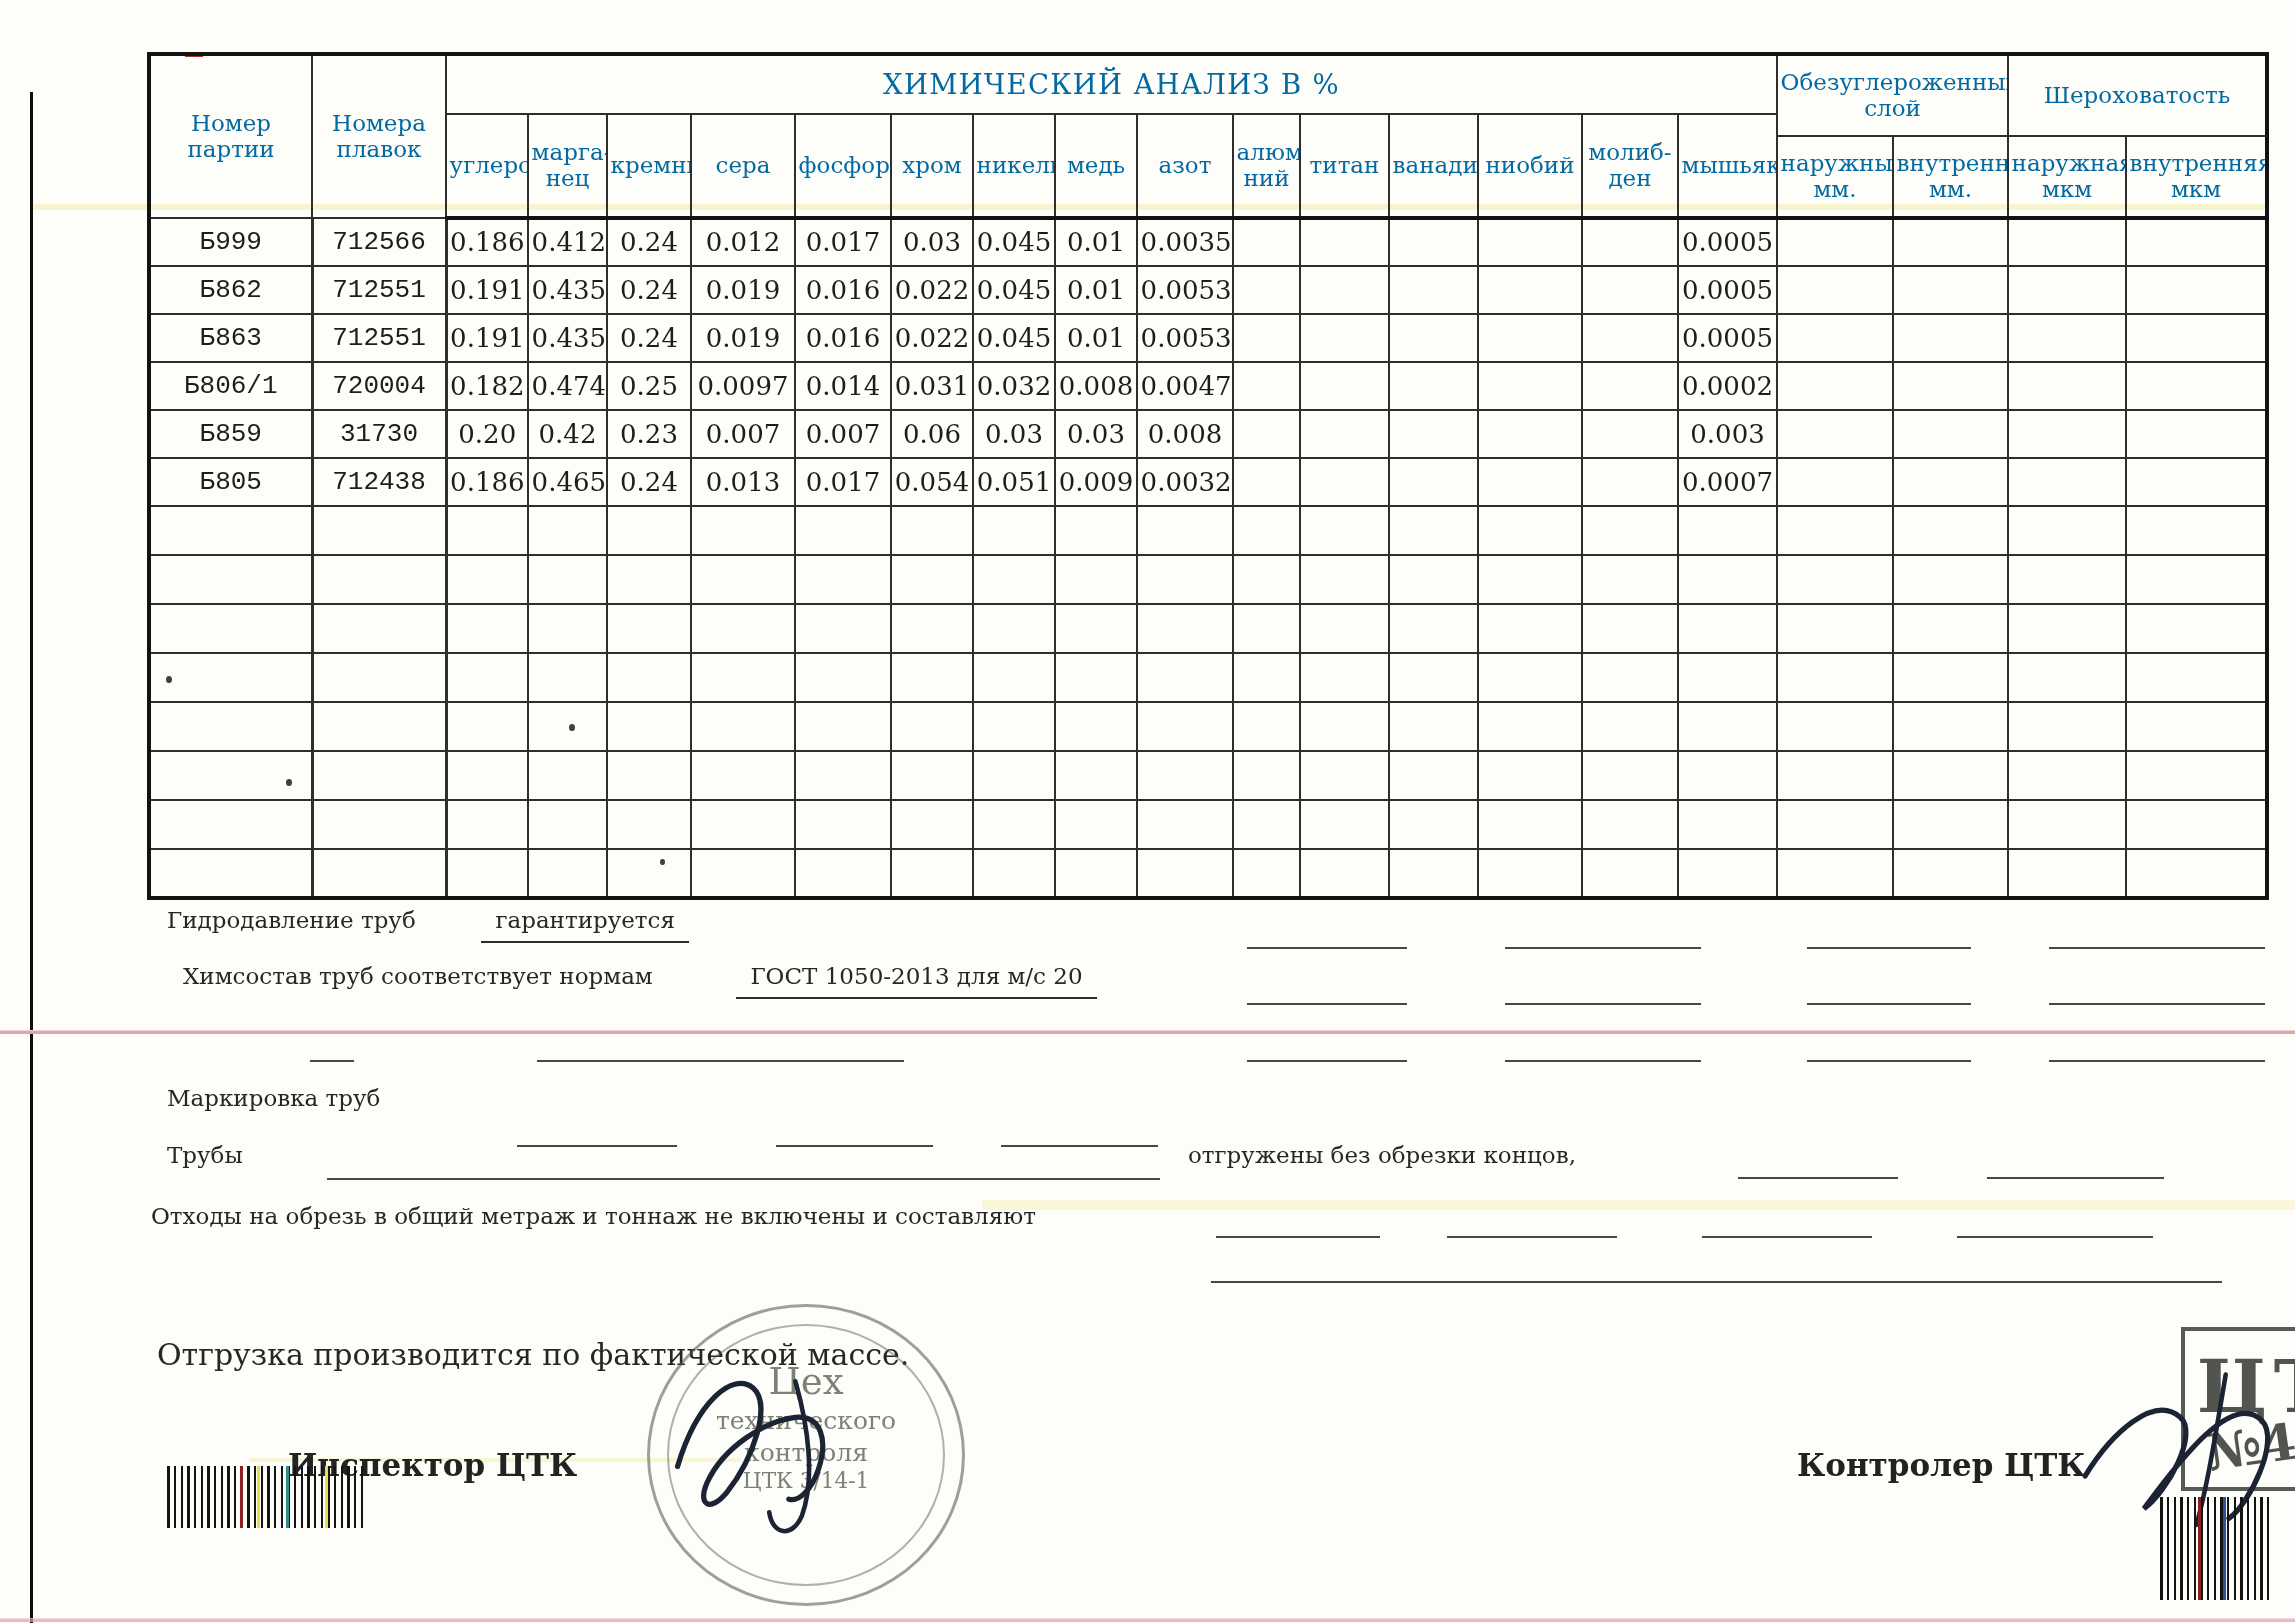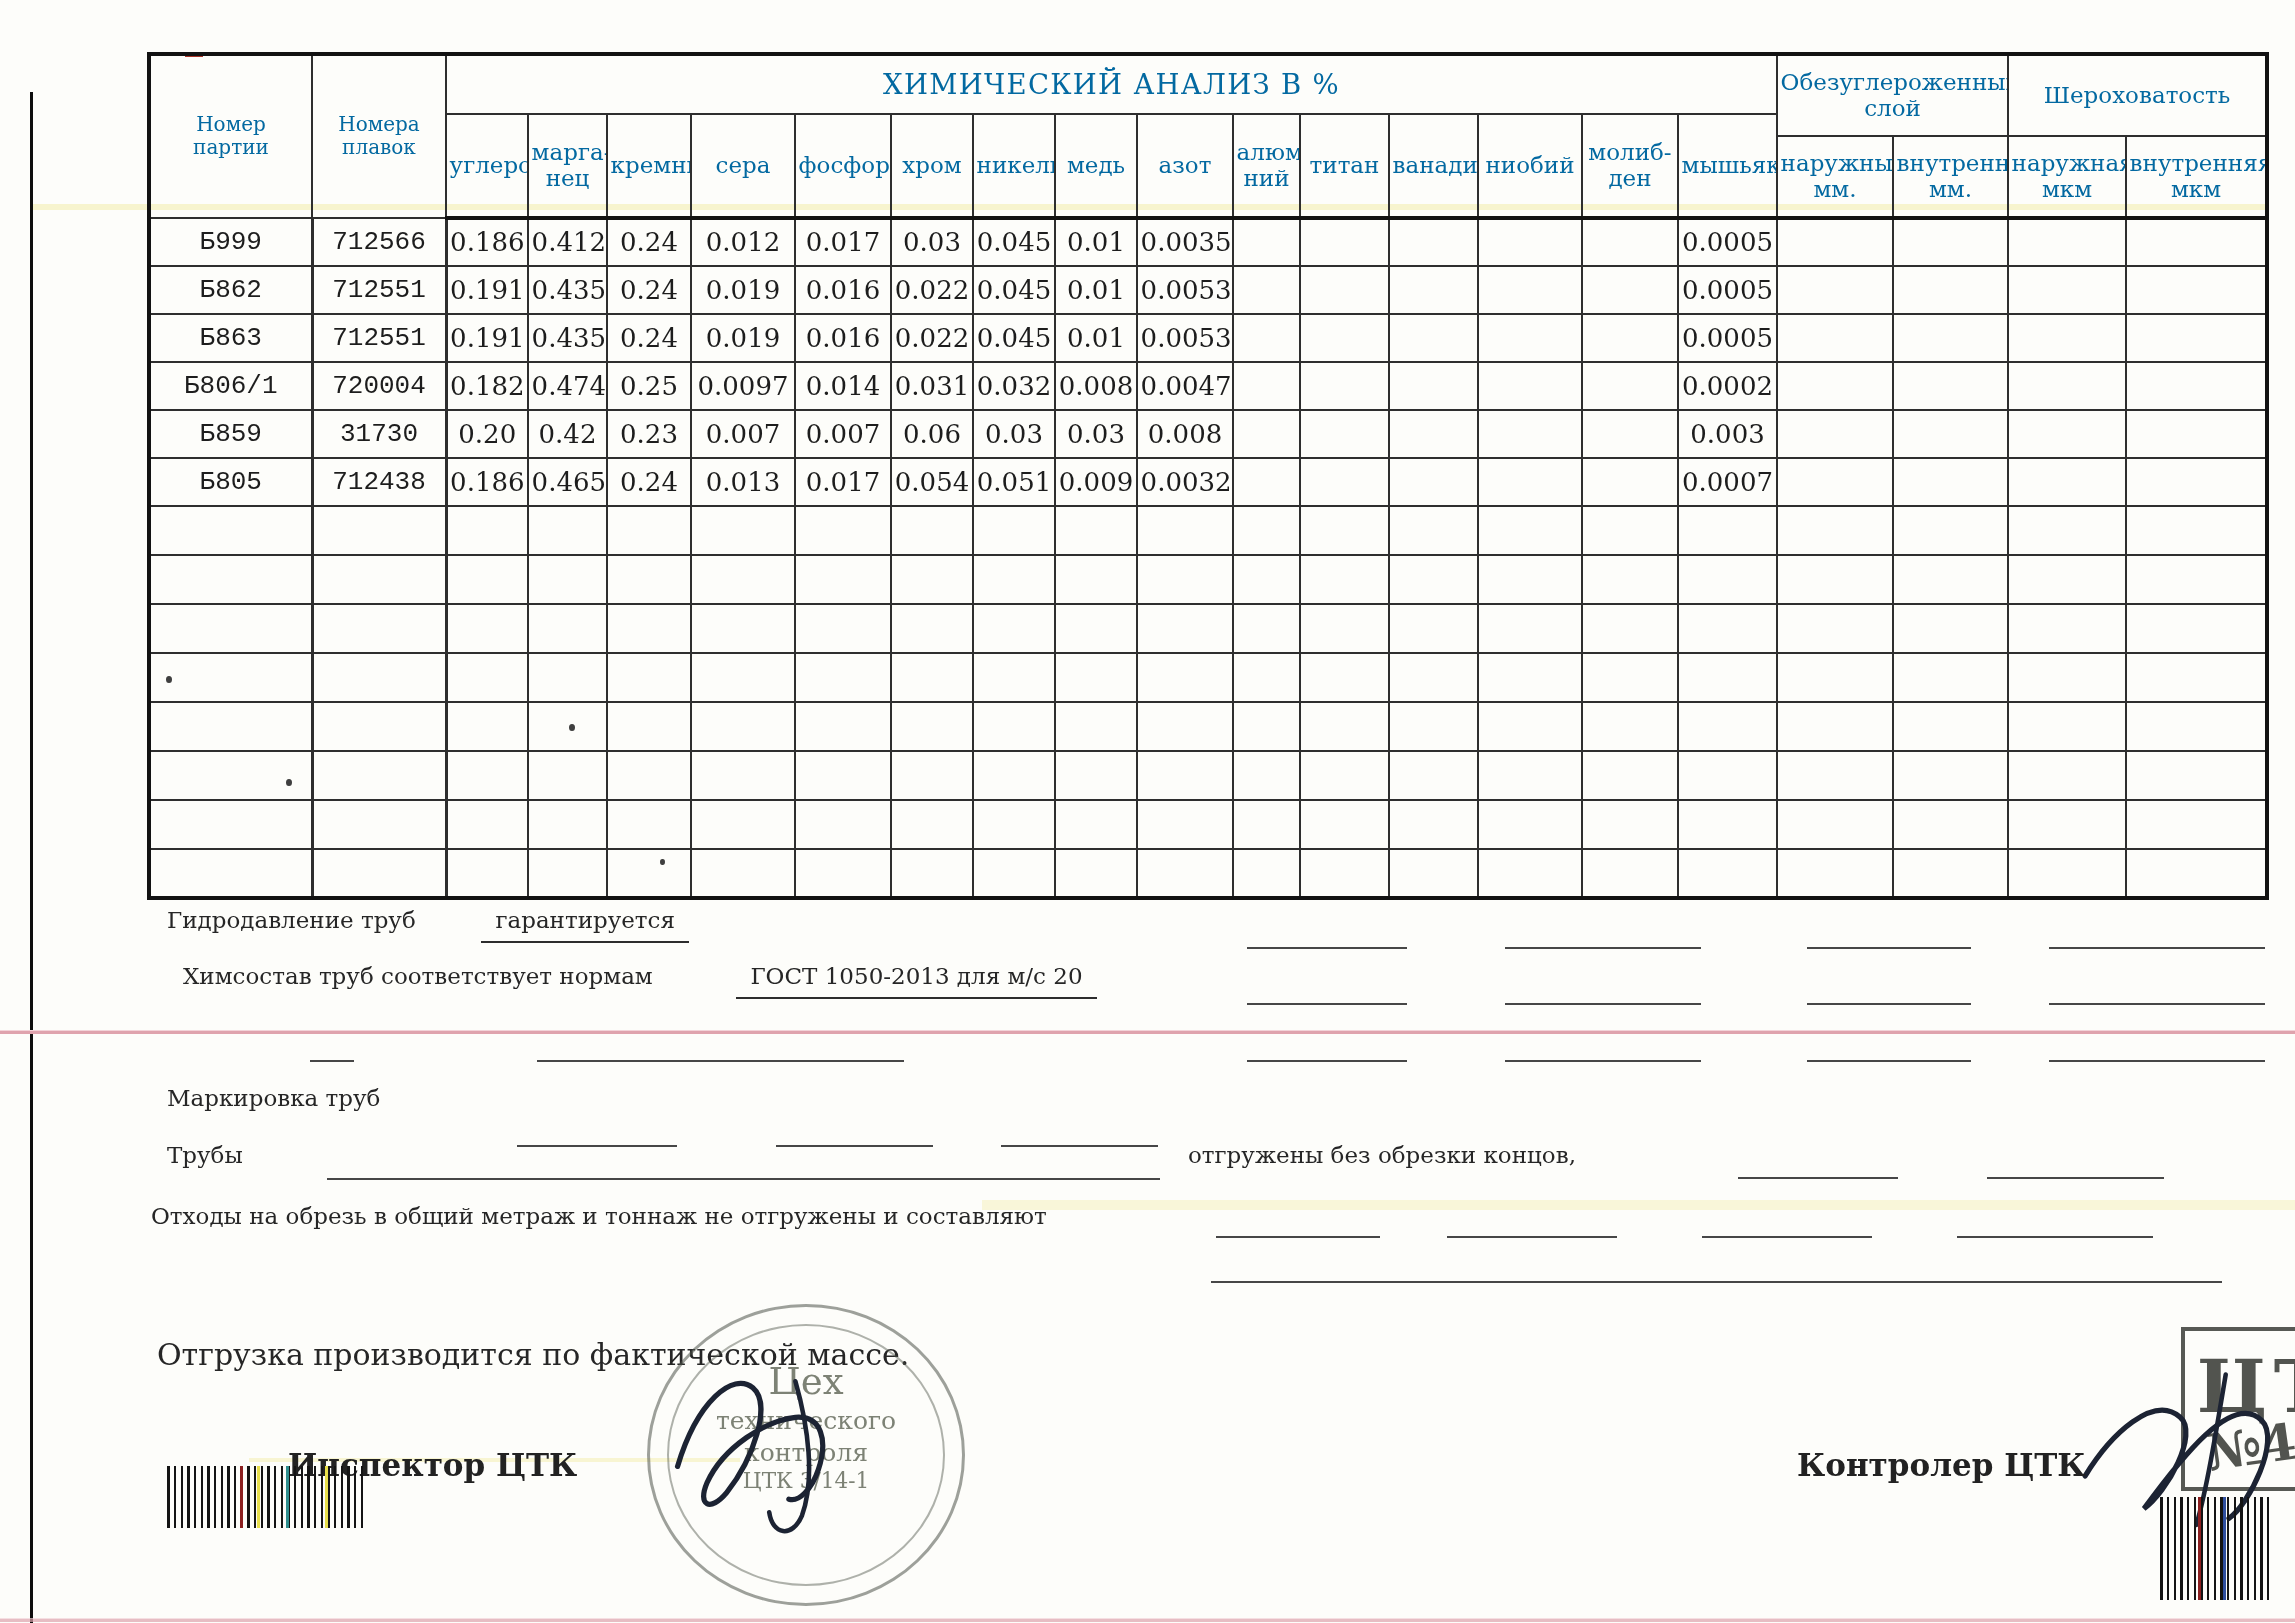--- a/index.html
+++ b/index.html
@@ -27,21 +27,21 @@
     border:2px solid #2e2e2e;
     text-align:center;vertical-align:middle;
     padding:0 2.6px;overflow:hidden;
   }
   table.main{border:4.6px solid #121212;}
   thead tr.r1{height:60px;}
   thead tr.r2{height:21.6px;}
   thead tr.r3{height:82px;}
   thead th{font-weight:normal;font-size:23px;line-height:1.15;white-space:pre-line;color:#0369a1;margin-left:25px;}
   th.th-chem{font-size:27.5px;letter-spacing:1.3px;}
-  th.th-party,th.th-melt{font-size:20px;border-right-width:3.9px;}
+  th.th-party,th.th-melt{font-size:23px;border-right-width:3.9px;}
   th.th-group{font-size:23px;}
   thead tr.r2 th,thead tr.r3 th{border-bottom:4.6px solid #121212;}
   tbody tr{height:48px;}
   tbody tr.empty{height:49px;}
   tbody td{font-size:26px;color:#1d1d1d;}
   tbody td:first-child,tbody td:nth-child(2){border-right-width:3.9px;font-family:Liberation Mono, monospace;}
   
   .ft{position:absolute;font-size:23px;color:#262626;white-space:nowrap;}
   .uline{border-bottom:2.6px solid #2d2d2d;padding:0 14.4px 7.9px 14.4px;}
   .bl{position:absolute;height:0;border-top:2.6px solid #2d2d2d;opacity:.88;}
@@ -505,21 +505,21 @@
   <div class="ft" style="left:1188px;top:1142px;">отгружены без обрезки концов,</div>
   <div class="bl" style="left:327px;top:1178px;width:833px;"></div>
   <div class="bl" style="left:1738px;top:1177px;width:160px;"></div>
   <div class="bl" style="left:1987px;top:1177px;width:177px;"></div>
 
   <div class="bl" style="left:1216px;top:1236px;width:164px;"></div>
   <div class="bl" style="left:1447px;top:1236px;width:170px;"></div>
   <div class="bl" style="left:1702px;top:1236px;width:170px;"></div>
   <div class="bl" style="left:1957px;top:1236px;width:196px;"></div>
 
-  <div class="ft" style="left:151px;top:1203px;">Отходы на обрезь в общий метраж и тоннаж не отгружены и составляют</div>
+  <div class="ft" style="left:151px;top:1203px;">Отходы на обрезь в общий метраж и тоннаж не включены и составляют</div>
   <div class="bl" style="left:1211px;top:1281px;width:1011px;"></div>
 
   <div class="ft" style="left:157px;top:1337px;font-size:30px;">Отгрузка производится по фактической массе.</div>
 
   <div class="round-stamp">
     <div class="inner"></div>
     <div class="txt">
       <div class="t1">Цех</div>
       <div class="t2">технического</div>
       <div class="t3">контроля</div>

